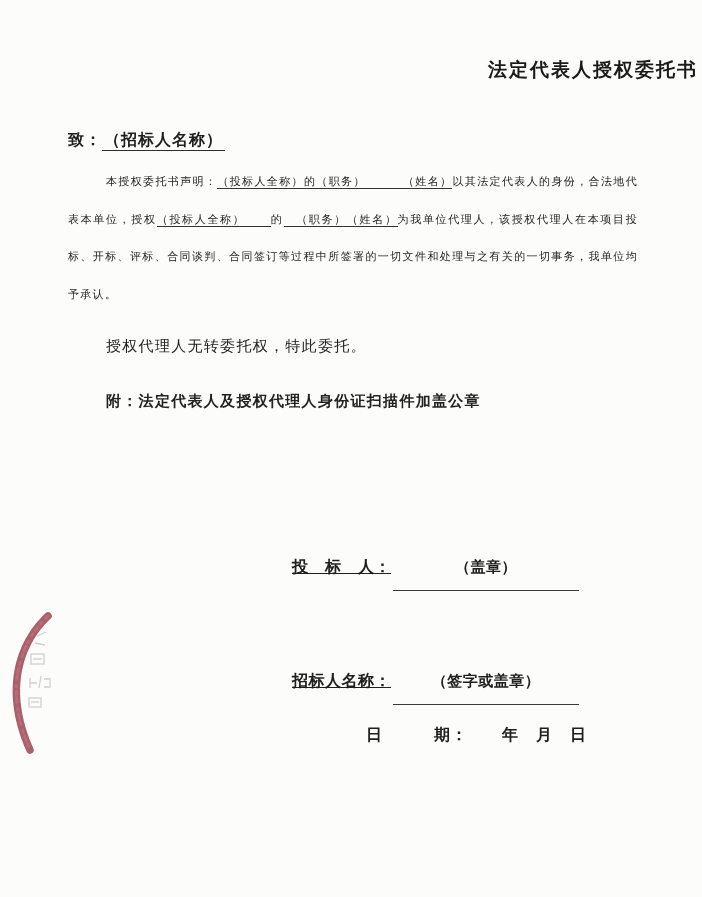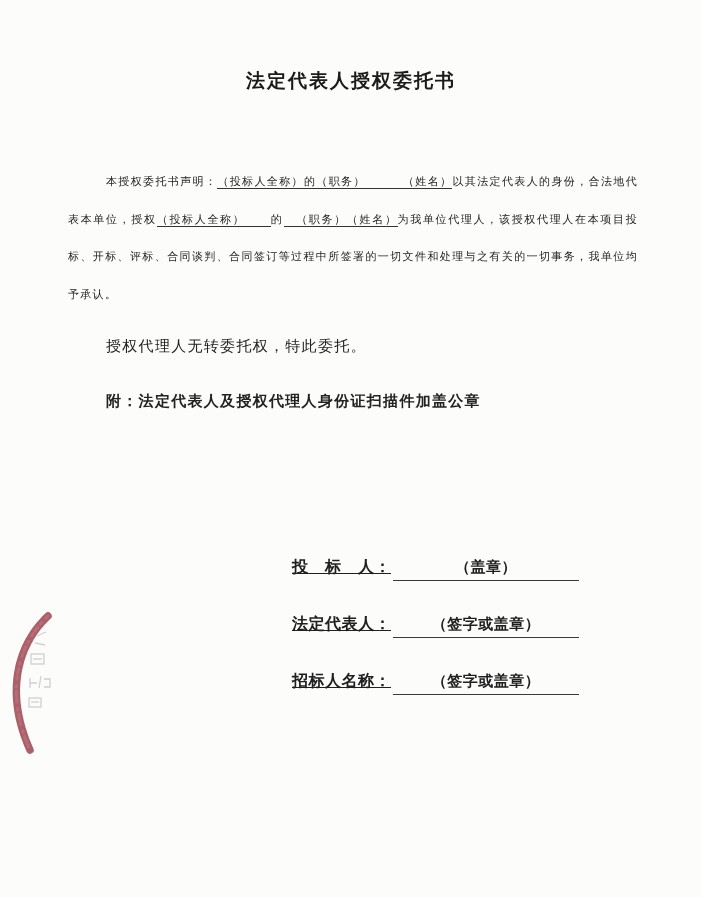--- a/index.html
+++ b/index.html
@@ -10,22 +10,22 @@
     margin: 0 auto;
     background: #fcfcfb;
     color: #222;
     font-family: "Liberation Serif", "DejaVu Serif", serif;
     overflow: hidden;
     box-shadow: 0 0 4px rgba(0,0,0,.15);
   }
   .title {
     position: absolute;
     top: 53px; left: 0; right: 0;
-    margin: 15px;
-    text-align: center;
+    margin: 4px;
+    text-align: right;
     font-size: 19px;
     font-weight: 700;
     letter-spacing: 2px;
     color: #1b1b1b;
   }
   .to-line {
     position: absolute;
     top: 130px; left: 68px;
     font-size: 16px;
     font-weight: 700;
@@ -67,21 +67,21 @@
     color: #202020;
     white-space: nowrap;
   }
   .sig-row .sig-label { display: inline-block; text-decoration: underline; }
   .sig-row .sig-blank {
     display: inline-block;
     width: 186px;
     text-align: center;
     font-size: 15px;
     border-bottom: 1.7px solid #3a3a3a;
-    padding-bottom: 3px;
+    padding-bottom: 13px;
     margin-left: 2px;
   }
   .sig-row-1 { top: 557px; }
   .sig-row-2 { top: 614px; }
   .sig-row-3 { top: 671px; }
   .date-line {
     position: absolute;
     top: 725px; left: 366px;
     font-size: 16px;
     font-weight: 600;
@@ -96,33 +96,34 @@
     pointer-events: none;
   }
 </style>
 </head>
 <body>
 
 <div class="page">
 
   <h1 class="title">法定代表人授权委托书</h1>
 
+  <div class="to-line"><span>致：</span><span class="blank">（招标人名称）</span></div>
 
   <p class="decl"><span>本授权委托书声明：</span><span class="u">（投标人全称）的（职务）　　　（姓名）</span><span>以其法定代表人的身份，合法地代表本单位，授权</span><span class="u">（投标人全称）　　</span><span>的</span><span class="u">　（职务）（姓名）</span><span>为我单位代理人，该授权代理人在本项目投标、开标、评标、合同谈判、合同签订等过程中所签署的一切文件和处理与之有关的一切事务，我单位均予承认。</span></p>
 
   <p class="para para-attach">附：法定代表人及授权代理人身份证扫描件加盖公章</p>
 
   <p class="para para-delegate">授权代理人无转委托权，特此委托。</p>
 
   <div class="sig-row sig-row-1"><span class="sig-label">投　标　人：</span><span class="sig-blank">（盖章）</span></div>
 
-  <div class="sig-row sig-row-2"><span class="sig-label">法定代表人：</span><span class="sig-blank">（签字或盖章）</span></div>
 
   <div class="sig-row sig-row-3"><span class="sig-label">招标人名称：</span><span class="sig-blank">（签字或盖章）</span></div>
 
+  <div class="date-line">日　　　期：　　年　月　日</div>
 
   <svg class="stamp" viewBox="0 0 74 152" xmlns="http://www.w3.org/2000/svg">
 
     <path d="M48,10 C18,38 4,86 30,144" fill="none" stroke="#92333f" stroke-width="7.5" stroke-linecap="round" opacity="0.78" stroke-dasharray="8 2 5 1 11 2 4 1 7 2 9 1"></path>
     <path d="M48,10 C18,38 4,86 30,144" fill="none" stroke="#c77f87" stroke-width="3" stroke-linecap="round" opacity="0.45" stroke-dasharray="3 6 2 4 5 3"></path>
 
     <g stroke="#9b9b9b" fill="none" stroke-width="1.3" opacity="0.45">
       <path d="M37,30 l9,-4 M35,37 l10,2"></path>
       <rect x="31" y="48" width="13" height="10"></rect>
       <path d="M33,53 h9"></path>

